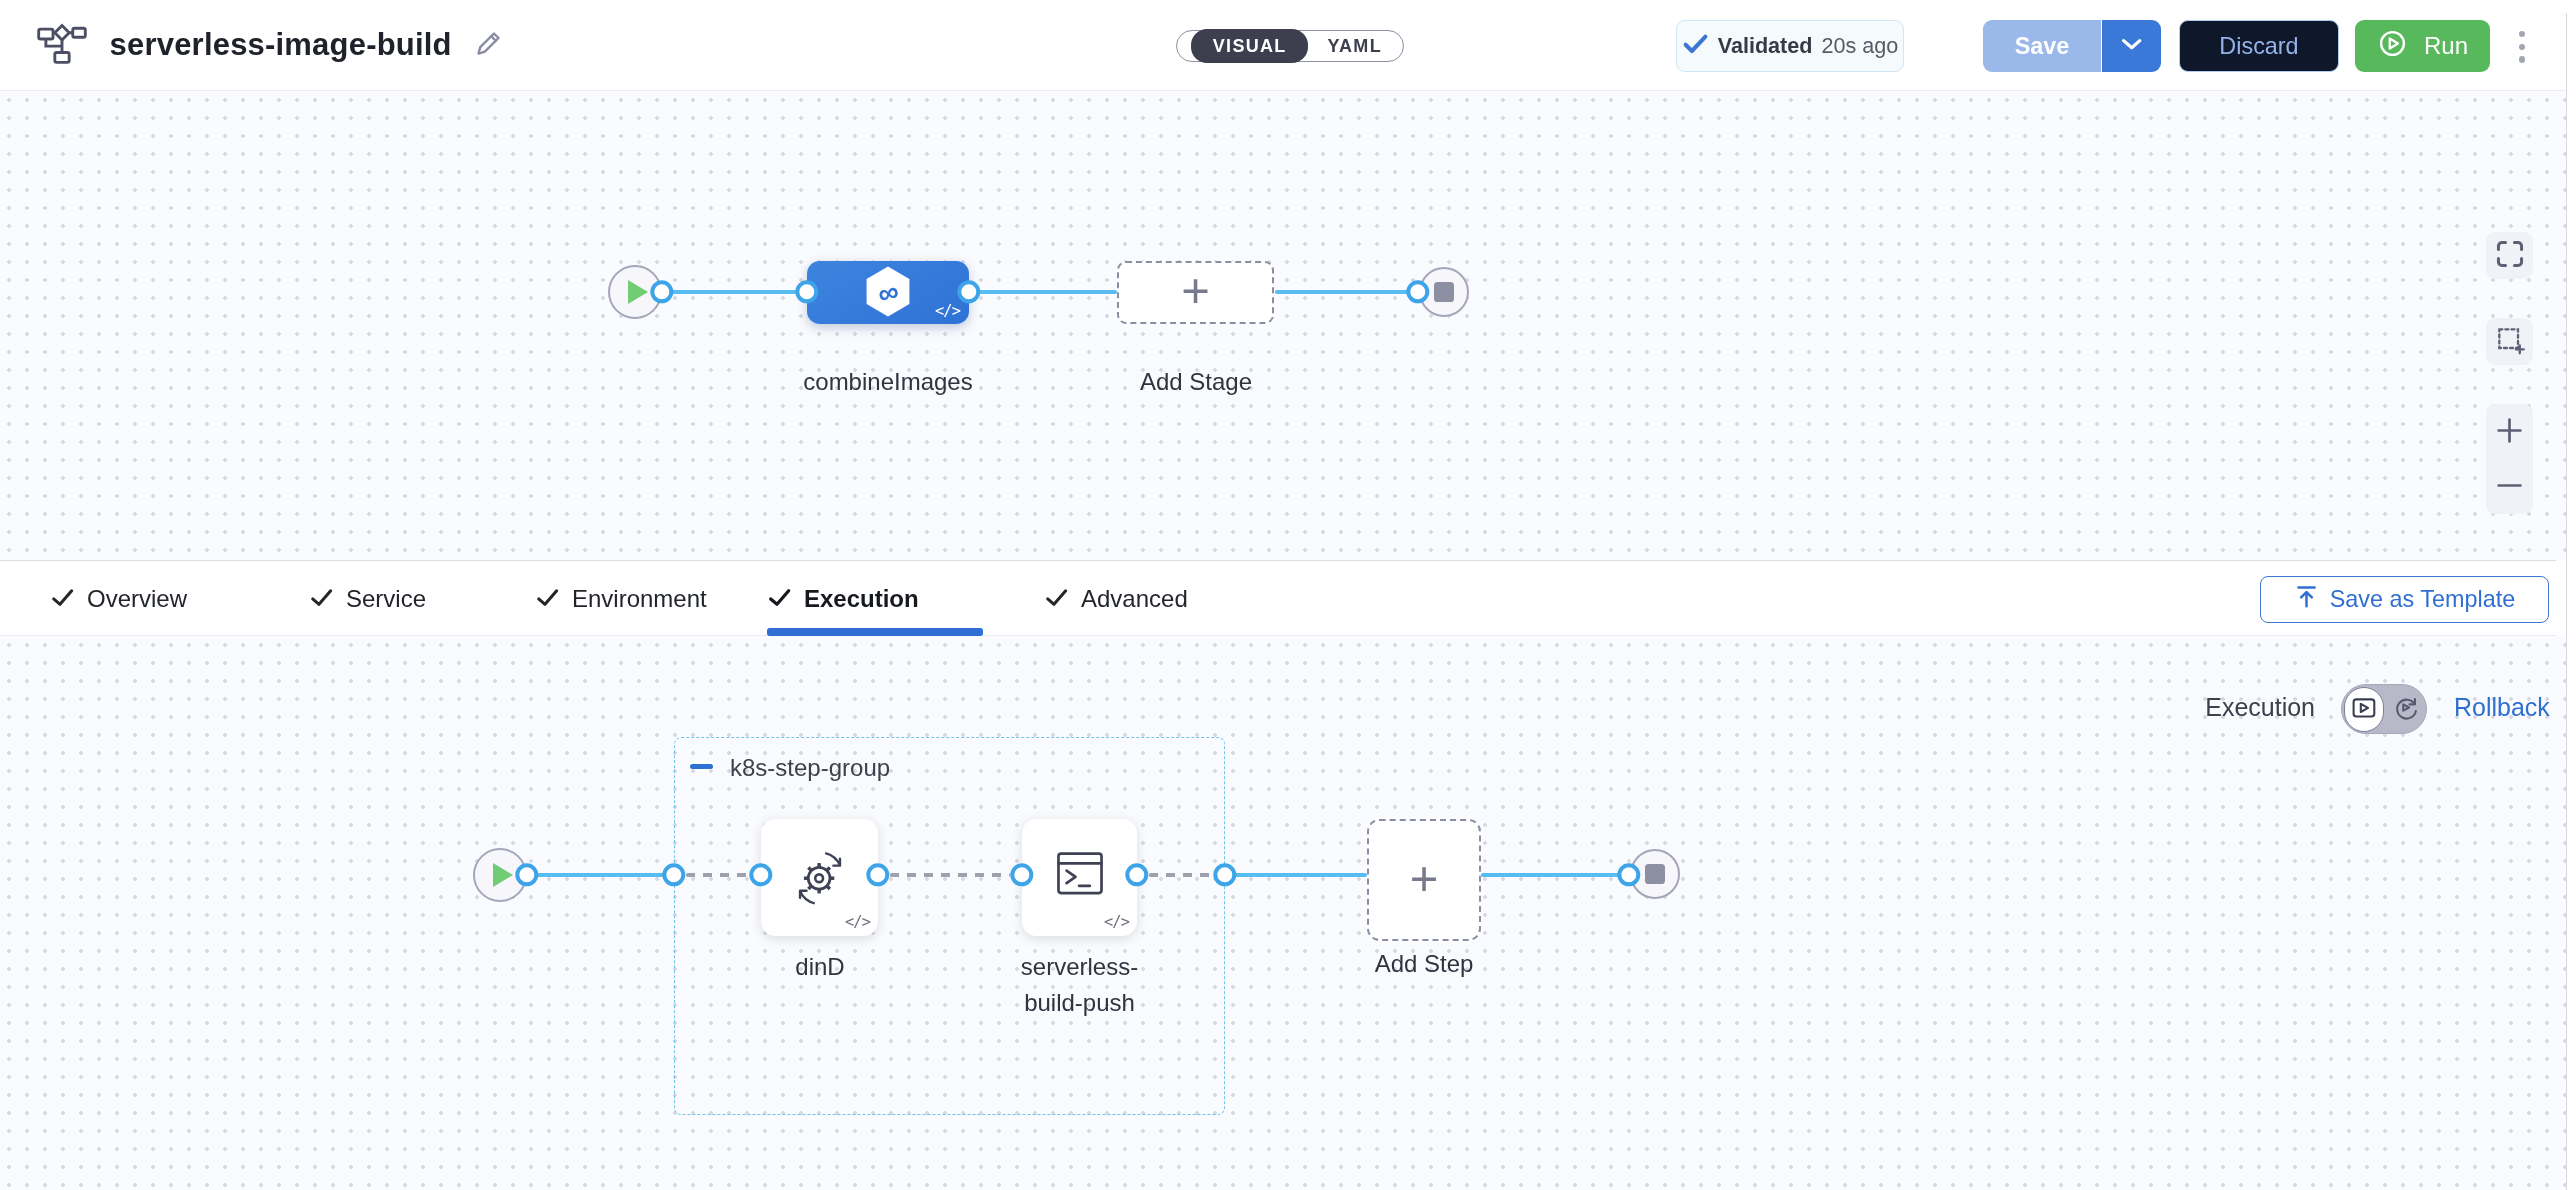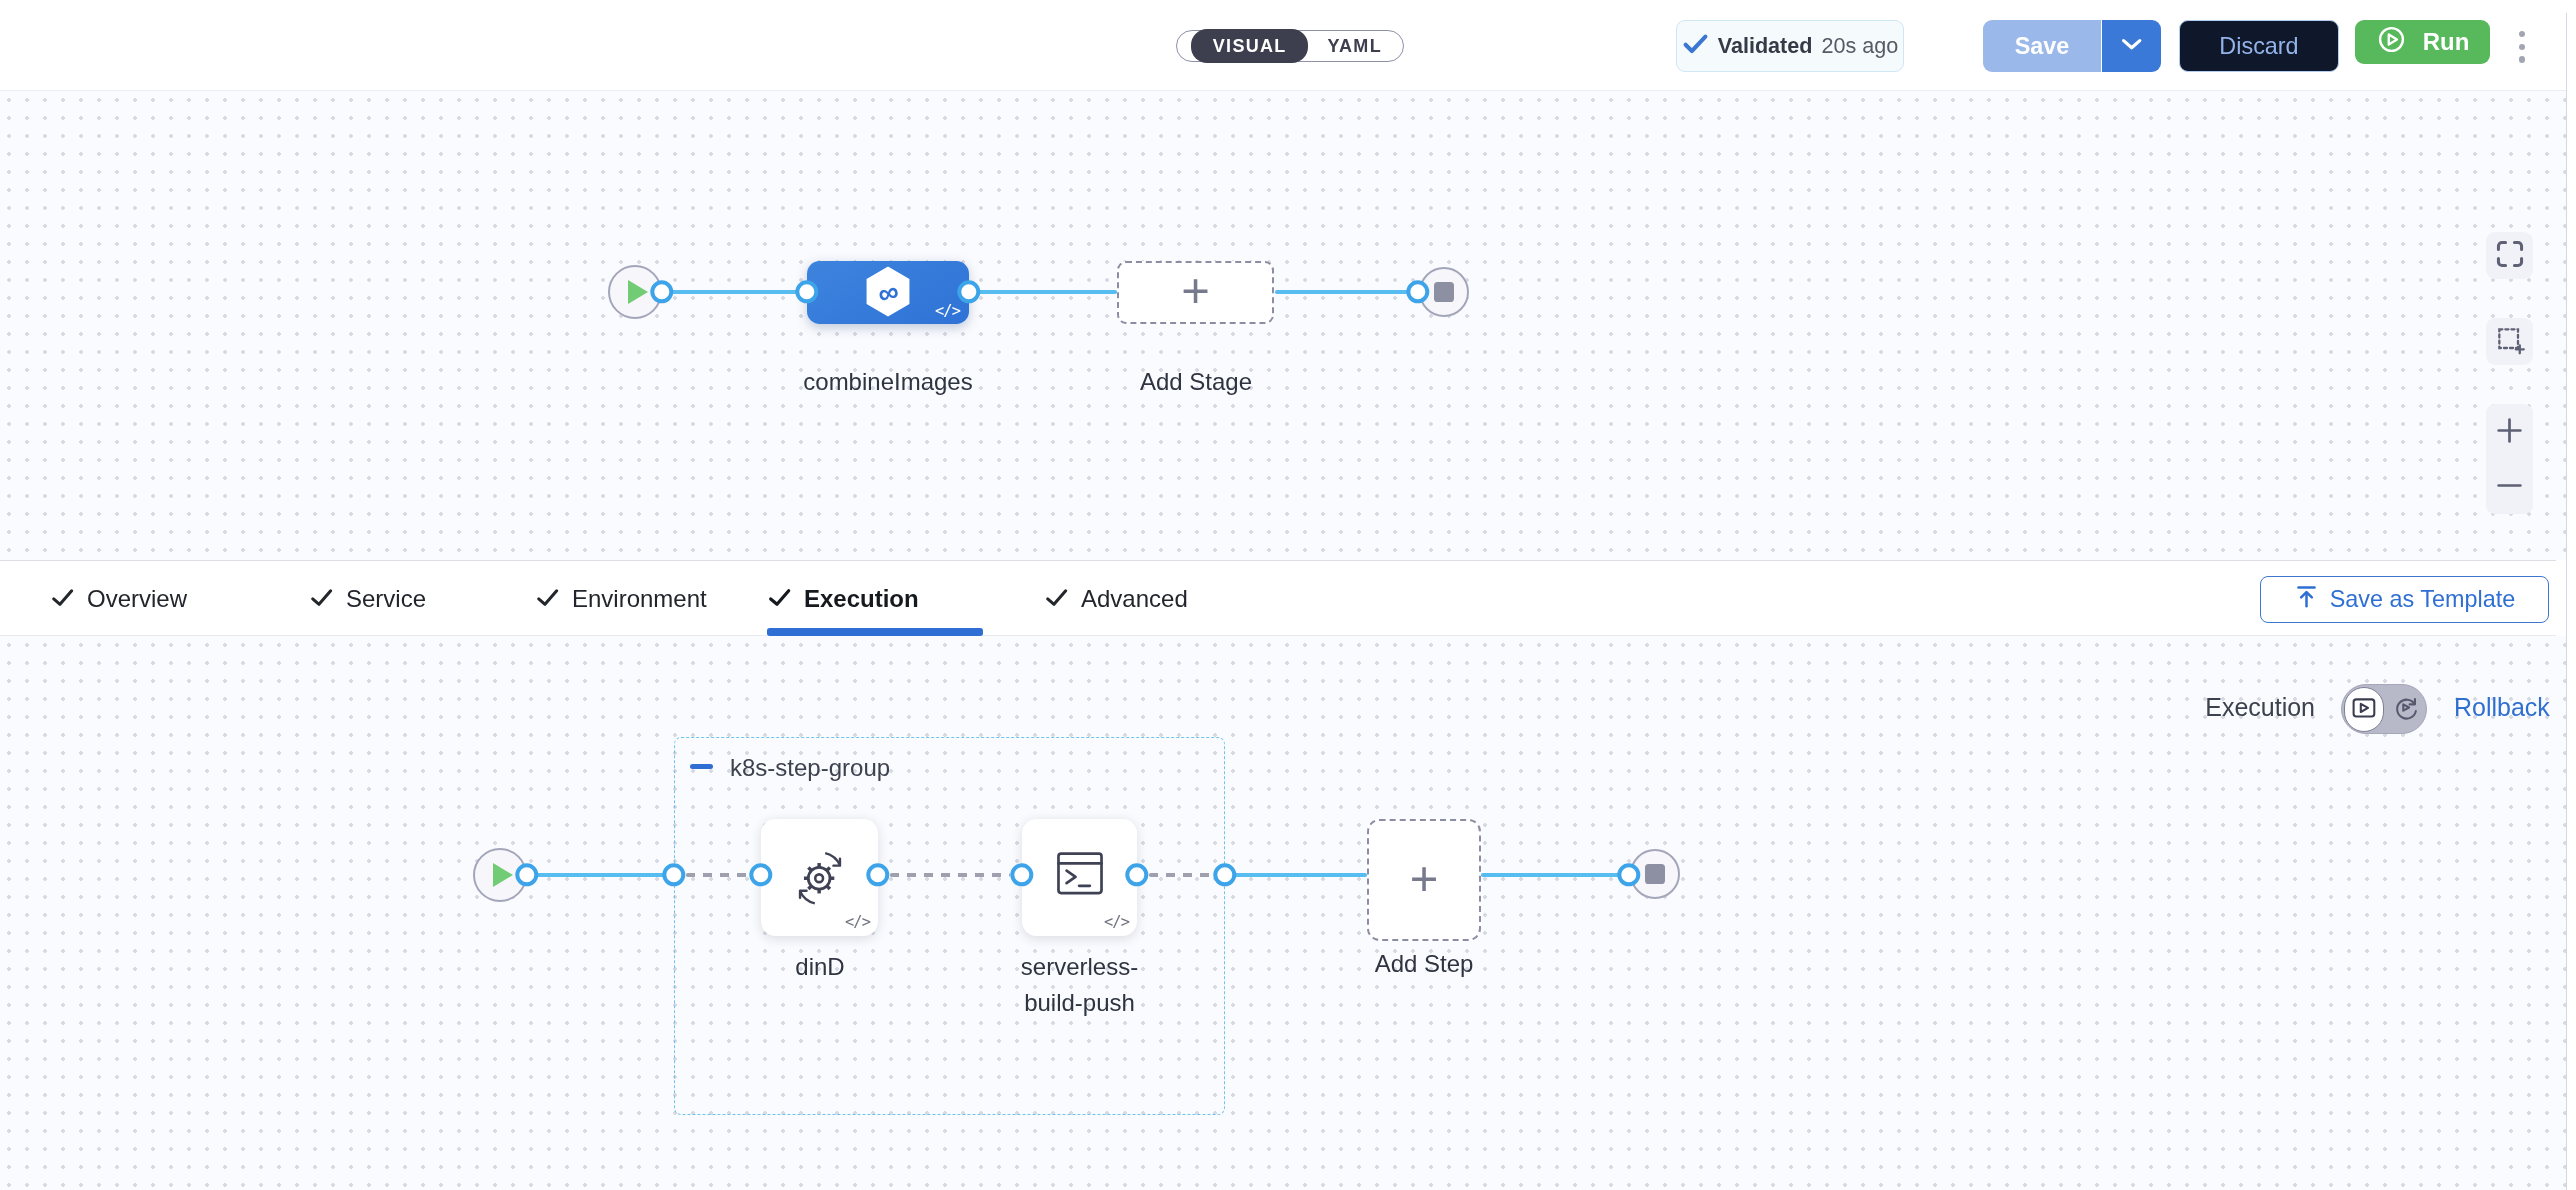--- a/index.html
+++ b/index.html
@@ -23,22 +23,22 @@
   .validated-label { font-size:21.6px; font-weight:bold; color:#353b46; }
   .validated-time { font-size:21.6px; color:#555b66; }
   .save-split { position:absolute; left:1983px; top:20px; height:52px; display:flex;
     border-radius:9px; overflow:hidden; }
   .save-main { width:119px; background:#9ab8e9; color:#fff; font-size:23.4px; font-weight:bold;
     display:flex; align-items:center; justify-content:center; border-right:1.8px solid #fff; }
   .save-chevron { width:59px; background:#3b79d8; display:flex; align-items:center; justify-content:center; }
   .discard-btn { position:absolute; left:2179px; top:20px; width:160px; height:52px; background:#0f172a;
     border:1.8px solid #b3cdf2; border-radius:9px; color:#93b3e9; font-size:23.4px; font-weight:normal;
     display:flex; align-items:center; justify-content:center; }
-  .run-btn { position:absolute; left:2355px; top:20px; width:135px; height:44px; background:#58b95c;
-    border-radius:9px; color:#fff; font-size:24px; font-weight:bold;
+  .run-btn { position:absolute; left:2355px; top:20px; width:135px; height:52px; background:#58b95c;
+    border-radius:9px; color:#fff; font-size:24px; font-weight:normal;
     display:flex; align-items:center; justify-content:center; gap:16px; }
   .kebab { position:absolute; left:2513px; top:23.4px; width:18px; height:47px;
     display:flex; flex-direction:column; align-items:center; justify-content:center; gap:6.3px; }
   .kebab i { width:6.3px; height:6.3px; border-radius:50%; background:#a2a6b3; }
 
   
   .canvas { position:absolute; left:0; width:2576px; background:#fafbfe;
     background-image:radial-gradient(#d7dae2 1.6px, transparent 1.8px); background-size:18px 18px; }
   .canvas-upper { top:91px; height:469px; }
   .canvas-lower { top:636px; height:554px; }
@@ -102,20 +102,38 @@
   .step-card { position:absolute; top:819px; height:117px; background:#fff; border-radius:14.4px;
     box-shadow:0 2.7px 10.8px rgba(40,41,61,.14); display:flex; align-items:center; justify-content:center; z-index:4; }
   .step-card .code-badge { color:#70737e; right:8px; bottom:5.4px; }
 </style>
 </head>
 <body>
 
 <div id="app">
 
   <div class="header">
+    <div class="header-left">
+      <span>
+        <svg width="52" height="45" viewBox="0 0 58 50" fill="none" stroke="#4c4f63" stroke-width="3.2">
+          <rect x="3" y="9" width="16" height="11" rx="2"></rect>
+          <path d="M29 5 L37 13 L29 21 L21 13 Z"></path>
+          <rect x="41" y="8" width="14" height="10" rx="2"></rect>
+          <rect x="21" y="35" width="16" height="11" rx="2"></rect>
+          <path d="M11 20 V28 H29 M29 21 V35 M37 13 H41"></path>
+        </svg>
+      </span>
+      <span class="page-title">serverless-image-build</span>
+      <span style="cursor:pointer">
+        <svg width="31" height="31" viewBox="0 0 34 34" fill="none" stroke="#898ca0" stroke-width="2.6" stroke-linejoin="round" stroke-linecap="round">
+          <path d="M8 21 L23 6 l5 5 L13 26 l-7 2 z"></path>
+          <path d="M20 9 l5 5"></path>
+        </svg>
+      </span>
+    </div>
 
     <div class="mode-toggle">
       <div class="mode-seg active">VISUAL</div>
       <div class="mode-seg">YAML</div>
     </div>
 
     <div class="validated-badge">
       <span>
         <svg width="27" height="22.5" viewBox="0 0 30 25" fill="none" stroke="#3b76d2" stroke-width="4.5" stroke-linecap="round" stroke-linejoin="round">
           <path d="M4 13 L11 20 L26 4"></path>

